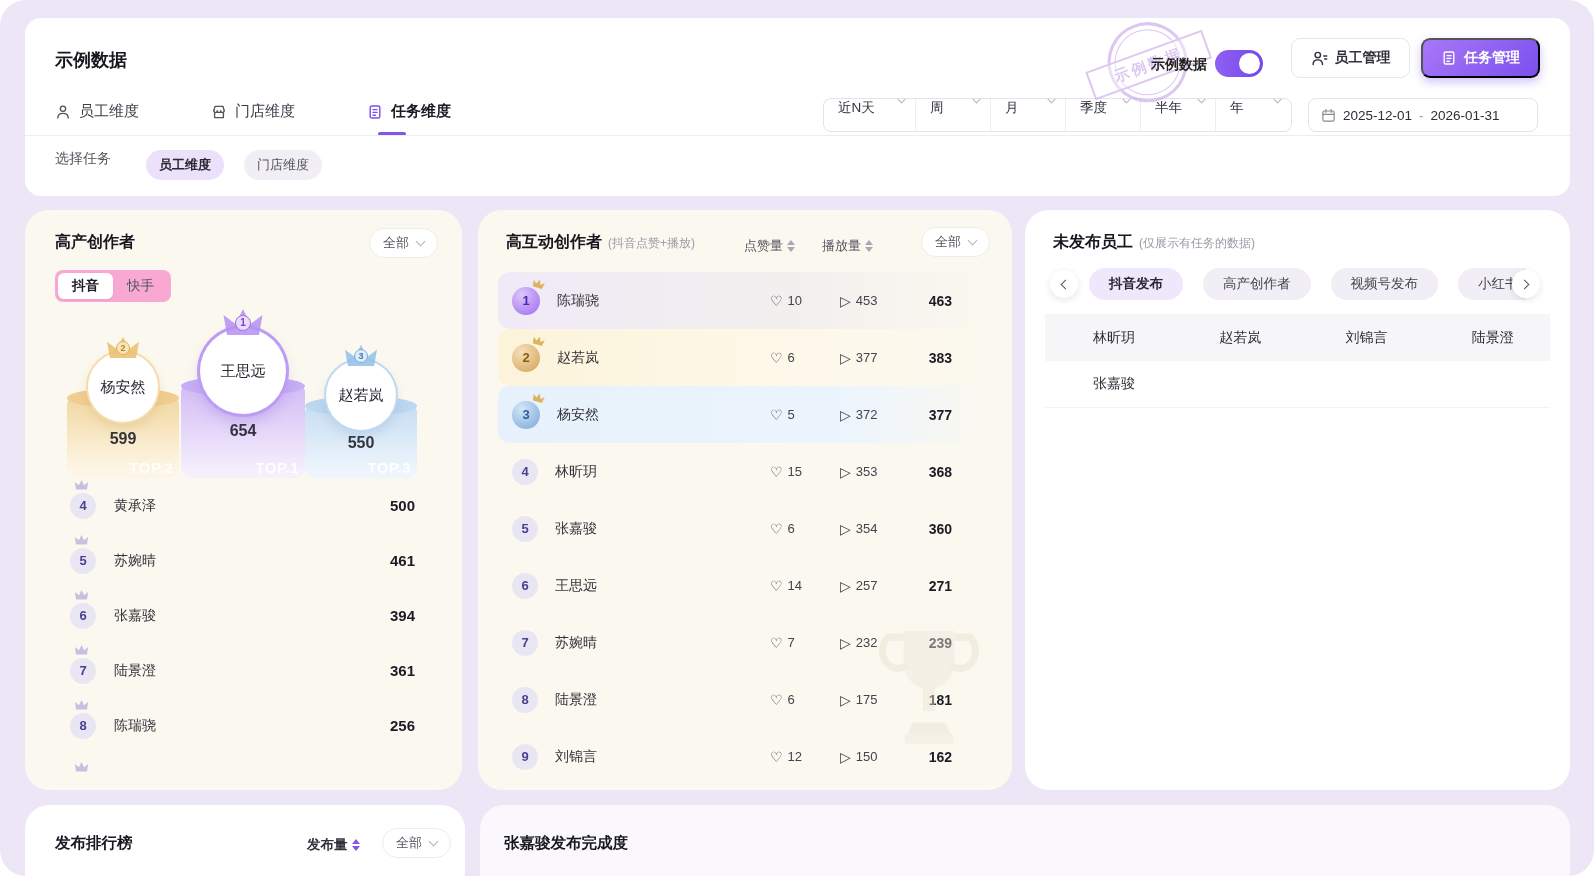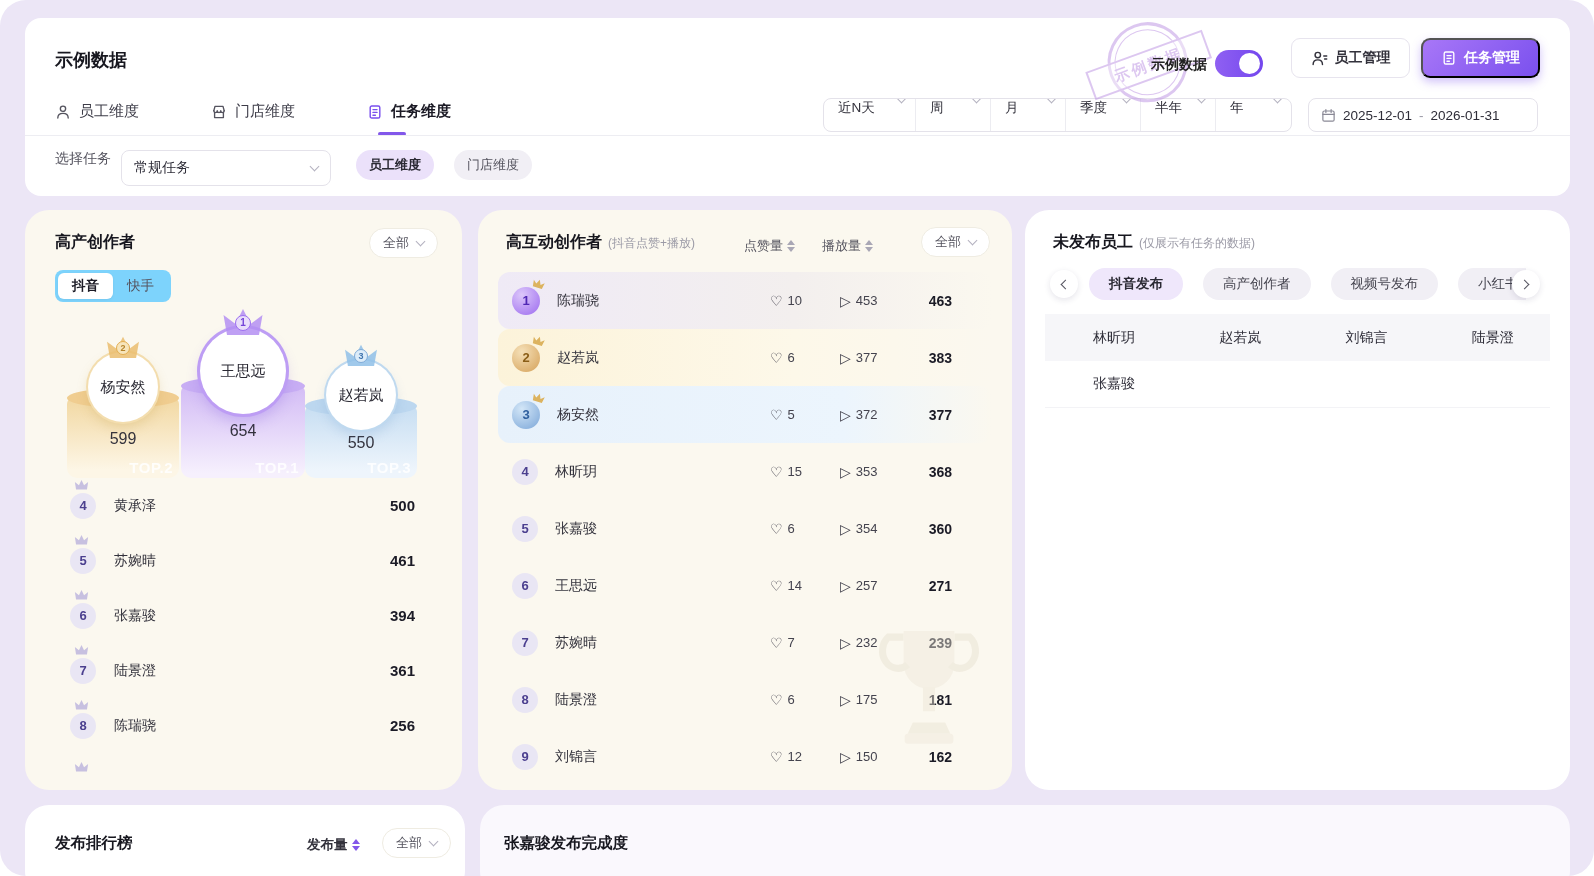--- a/index.html
+++ b/index.html
@@ -54,21 +54,21 @@
   .sort-arrows .dn { border-top:5px solid #a9a7b5; }
   .sort-purple .up { border-bottom-color:#8257ea; } .sort-purple .dn { border-top-color:#8257ea; }
 
   .pill-select { height:30px; border-radius:15px; border:1px solid #efece2; background:#fff; display:flex; align-items:center; gap:8px; padding:0 13px; font-size:13px; color:#55545f; cursor:pointer; }
 
   
   .card1 { left:25px; top:210px; width:437px; height:580px; }
   .card-title { position:absolute; left:30px; top:22px; font-size:16px; font-weight:bold; color:#17171f; }
   .card-sub { font-size:12px; font-weight:normal; color:#9b9aa6; margin-left:6px; }
   .card1 .pill-select { position:absolute; right:24px; top:18px; }
-  .seg { position:absolute; left:30px; top:60px; height:32px; background:#7dd3fc; border-radius:8px; display:flex; padding:3px; }
+  .seg { position:absolute; left:30px; top:60px; height:32px; background:#f9a8d4; border-radius:8px; display:flex; padding:3px; }
   .seg-item { height:26px; border-radius:6px; display:flex; align-items:center; padding:0 14px; font-size:13.5px; color:#55545f; cursor:pointer; }
   .seg-item.active { background:#fff; color:#1c1b26; font-weight:bold; box-shadow:0 1px 3px rgba(0,0,0,.06); }
 
   .podium { position:absolute; left:0; top:78px; width:100%; height:190px; }
   .pod-col { position:absolute; bottom:0; display:flex; flex-direction:column; align-items:center; }
   .pc-gold { left:42px; width:112px; } .pc-purple { left:156px; width:124px; } .pc-blue { left:280px; width:112px; }
   .crown { position:relative; z-index:3; }
   .crown-svg { display:block; }
   .crown-num { position:absolute; left:50%; top:46%; transform:translate(-50%,-50%); border-radius:50%; display:flex; align-items:center; justify-content:center; font-weight:bold; }
   .pc-gold .crown { margin-bottom:-11px; } .pc-purple .crown { margin-bottom:-13px; } .pc-blue .crown { margin-bottom:-11px; }
@@ -82,21 +82,21 @@
   .pc-gold .pod-avatar { width:70px; height:70px; margin-bottom:-24px; box-shadow:0 0 0 2px #f3ddae, 0 6px 12px rgba(190,150,60,.25); }
   .pc-purple .pod-avatar { width:86px; height:86px; margin-bottom:-28px; box-shadow:0 0 0 3px #bd9df4, 0 8px 14px rgba(120,80,220,.25); }
   .pc-blue .pod-avatar { width:70px; height:70px; margin-bottom:-24px; box-shadow:0 0 0 2px #bfd9ef, 0 6px 12px rgba(90,140,200,.22); }
   .pedestal { position:relative; width:100%; z-index:1; }
   .ped-body { width:100%; border-radius:6px 6px 10px 10px; }
   .pc-gold .ped-body { height:80px; background:linear-gradient(180deg,#f2d8a2 0%,#fdf6e6 90%); }
   .pc-purple .ped-body { height:92px; background:linear-gradient(180deg,#d3bcf5 0%,#f6f0fd 95%); }
   .pc-blue .ped-body { height:72px; background:linear-gradient(180deg,#c7def2 0%,#eef5fc 90%); }
   .ped-ellipse { position:absolute; left:0; top:-10px; width:100%; height:20px; border-radius:50%; }
   .pc-gold .ped-ellipse { background:#f0cd90; } .pc-purple .ped-ellipse { background:#c8aef4; } .pc-blue .ped-ellipse { background:#bcd7ef; }
-  .ped-value { position:absolute; left:0; width:100%; text-align:center; font-size:16px; font-weight:normal; color:#33323c; }
+  .ped-value { position:absolute; left:0; width:100%; text-align:center; font-size:16px; font-weight:bold; color:#33323c; }
   .pc-gold .ped-value { top:32px; } .pc-purple .ped-value { top:36px; } .pc-blue .ped-value { top:28px; }
   .ped-top-label { position:absolute; right:6px; bottom:2px; font-size:15px; font-weight:800; color:rgba(255,255,255,.85); letter-spacing:.5px;margin-top:44px; }
 
   .rank-list { position:absolute; left:30px; right:30px; top:268px; }
   .rank-row { position:relative; height:55px; display:flex; align-items:center; }
   .rank-badge { position:relative; width:26px; height:26px; border-radius:50%; background:#e9e6f4; color:#4b3f8f; font-size:13px; font-weight:bold; display:flex; align-items:center; justify-content:center; flex:none; margin-left:15px; }
   .mini-crown { position:absolute; top:-14px; left:4px; width:15px; height:12px; color:#c7c0e0; }
   .rank-name { margin-left:18px; font-size:14px; color:#33323c; }
   .rank-value { margin-left:auto; margin-right:17px; font-size:15px; font-weight:bold; color:#1b1b26; }
   .lone-crown { position:absolute; left:49px; top:551px; width:15px; height:12px; color:#c7c0e0; }
@@ -258,24 +258,20 @@
             <path d="M2.5 8.5h15M6.5 2v4M13.5 2v4"></path>
         </svg>
       </span>
       <span>2025-12-01</span>
       <span class="date-sep">-</span>
       <span>2026-01-31</span>
     </div>
 
     <div class="task-row">
       <span class="task-label">选择任务</span>
-      <div class="task-select">
-        <span>常规任务</span>
-        <span class="chev"></span>
-      </div>
       <div class="dim-pill active">员工维度</div>
       <div class="dim-pill">门店维度</div>
     </div>
   </div>
 
   <div class="card card1 cream">
     <div class="card-title">高产创作者</div>
     <div class="pill-select">
       <span>全部</span>
       <span class="chev"></span>

